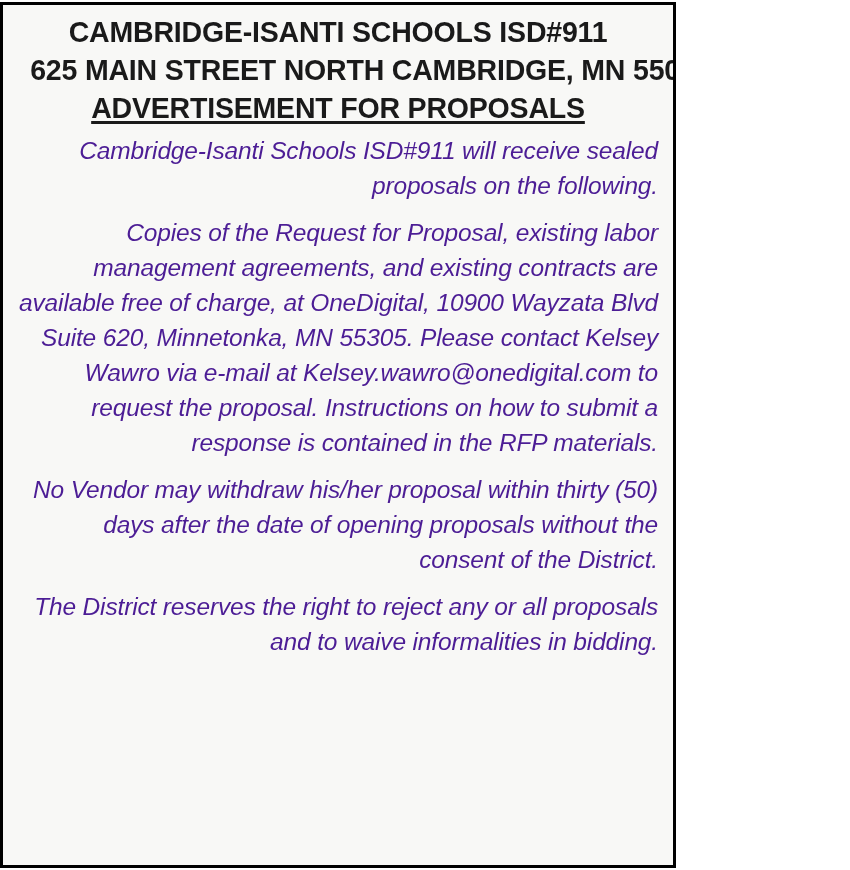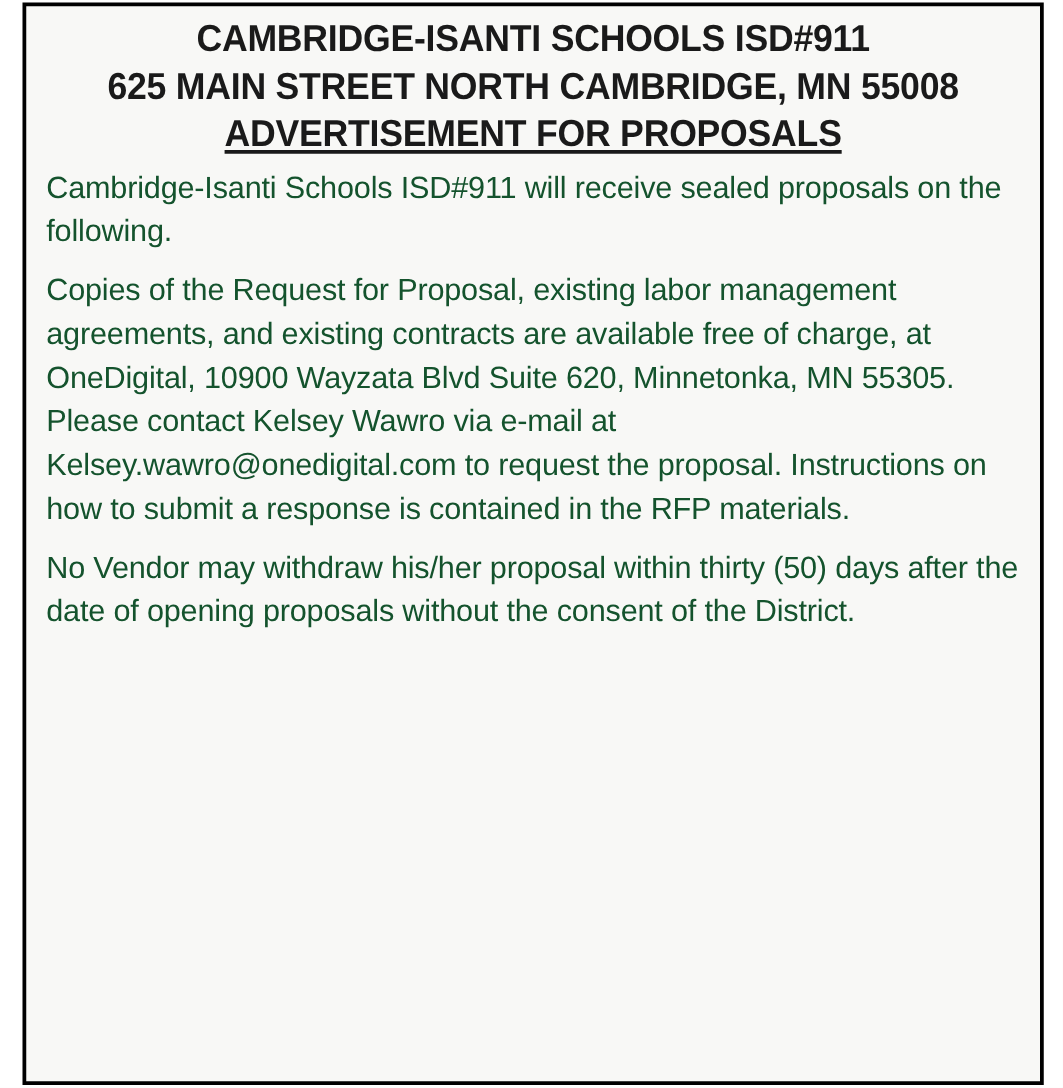--- a/index.html
+++ b/index.html
@@ -9,23 +9,23 @@
   }
   body {
     width: 850px;
     height: 870px;
     overflow: hidden;
     font-family: "Liberation Sans", sans-serif;
   }
   .ad-frame {
     box-sizing: border-box;
     position: absolute;
-    left: 18px;
+    left: 0;
     top: 2px;
-    width: 817px;
+    width: 676px;
     height: 866px;
     border: 3px solid #000000;
     background: #f8f8f6;
     overflow: hidden;
   }
   .ad-inner {
     box-sizing: border-box;
     padding: 8px 11px 0 11px;
   }
   .masthead {
@@ -49,23 +49,24 @@
   }
   .body-copy {
     padding: 6px 4px 0 5px;
   }
   .body-copy p {
     margin: 0 0 12px 0;
     font-family: "Liberation Sans", sans-serif;
     font-weight: normal;
     font-size: 24.5px;
     line-height: 35px;
-    color: #14532d;
+    color: #4c1d95;
     letter-spacing: -0.15px;
-    text-align: left;
+    text-align: right;
+    font-style: italic;
   }
   .body-copy p:last-child {
     margin-bottom: 0;
   }
 </style>
 </head>
 <body>
 
 <div class="ad-frame">
   <div class="ad-inner">
@@ -73,16 +74,17 @@
     <div class="masthead">
       <div class="masthead-line">CAMBRIDGE-ISANTI SCHOOLS ISD#911</div>
       <div class="masthead-line">625 MAIN STREET NORTH CAMBRIDGE, MN 55008</div>
       <div class="masthead-line underlined">ADVERTISEMENT FOR PROPOSALS</div>
     </div>
 
     <div class="body-copy">
       <p>Cambridge-Isanti Schools ISD#911 will receive sealed proposals on the following.</p>
       <p>Copies of the Request for Proposal, existing labor management agreements, and existing contracts are available free of charge, at OneDigital, 10900 Wayzata Blvd Suite 620, Minnetonka, MN 55305. Please contact Kelsey Wawro via e-mail at Kelsey.wawro@onedigital.com to request the proposal. Instructions on how to submit a response is contained in the RFP materials.</p>
       <p>No Vendor may withdraw his/her proposal within thirty (50) days after the date of opening proposals without the consent of the District.</p>
+      <p>The District reserves the right to reject any or all proposals and to waive informalities in bidding.</p>
     </div>
 
   </div>
 </div>
 
 </body></html>

